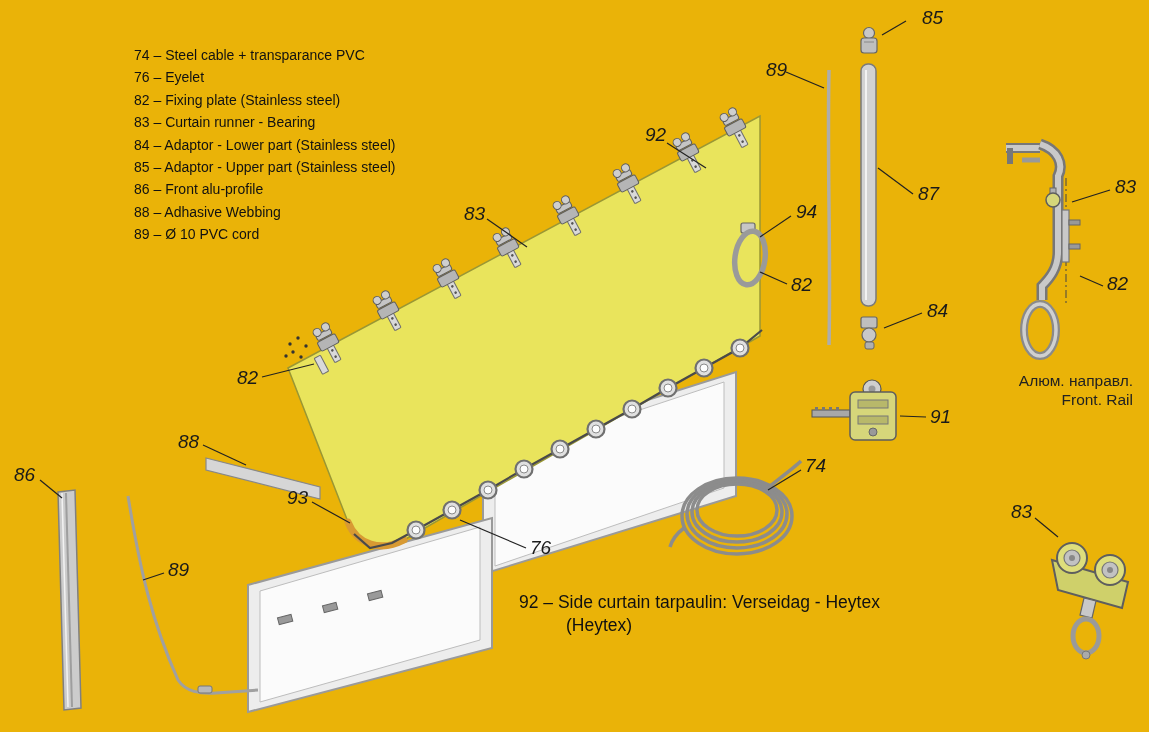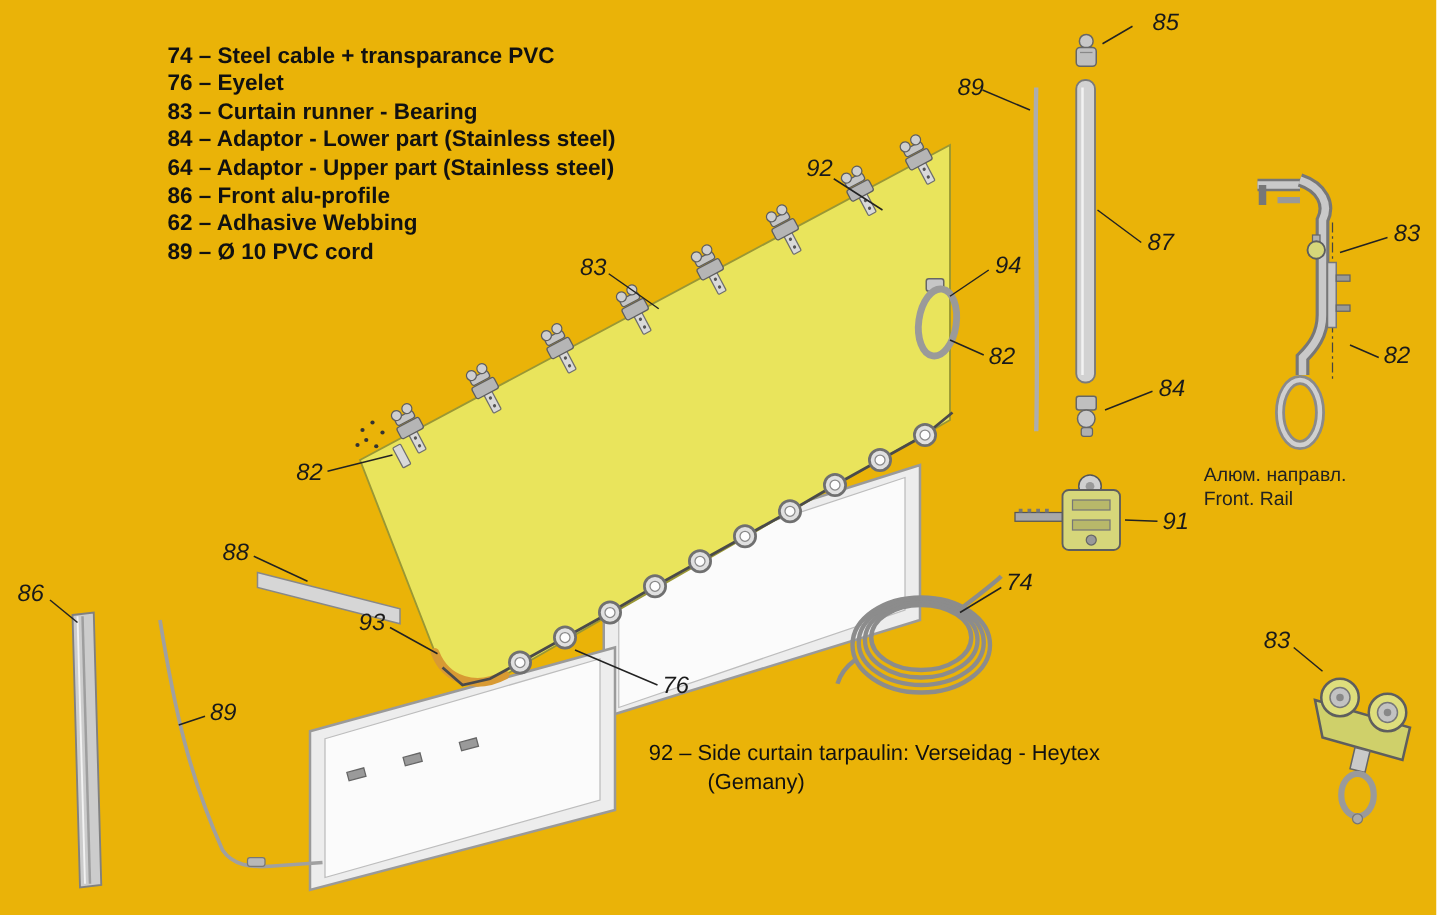--- a/index.html
+++ b/index.html
@@ -2,30 +2,30 @@
 <html><head>
 <meta charset="utf-8">
 <style>
   html,body{margin:0;padding:0;background:#fff;}
   .stage{
     position:relative;width:1149px;height:732px;background:#eab308;overflow:hidden;
     font-family:"Liberation Sans", sans-serif;
   }
   .stage svg{position:absolute;left:0;top:0;}
   .legend{
-    position:absolute;left:134px;top:33px;color:#111;
-    font-size:18px;font-weight:700;line-height:22.4px;white-space:nowrap;
+    position:absolute;left:134px;top:44px;color:#111;
+    font-size:14px;font-weight:400;line-height:22.4px;white-space:nowrap;
   }
   .notes{
     position:absolute;left:519px;top:591px;color:#111;
     font-size:17.5px;font-weight:400;line-height:22.6px;white-space:nowrap;
   }
   .notes .indent{padding-left:47px;}
   .rail-caption{
-    position:absolute;left:963px;top:371px;width:170px;text-align:left;
+    position:absolute;left:963px;top:371px;width:170px;text-align:right;
     font-size:15.5px;color:#222;line-height:19px;
   }
   .callout{
     font-family:"Liberation Sans", sans-serif;
     font-style:italic;font-size:19px;fill:#1a1a1a;
   }
   .leader{stroke:#222;stroke-width:1.2;fill:none;}
 </style>
 </head>
 <body>
@@ -232,31 +232,32 @@
     <text class="callout" x="530" y="554">76</text>
     <text class="callout" x="1115" y="193">83</text>
     <text class="callout" x="1107" y="290">82</text>
     <text class="callout" x="1011" y="518">83</text>
   </g>
 </svg>
 
 <div class="legend">
   <div>74 – Steel cable + transparance PVC</div>
   <div>76 – Eyelet</div>
+  <div>82 – Fixing plate (Stainless steel)</div>
   <div>83 – Curtain runner - Bearing</div>
   <div>84 – Adaptor - Lower part (Stainless steel)</div>
-  <div>64 – Adaptor - Upper part (Stainless steel)</div>
+  <div>85 – Adaptor - Upper part (Stainless steel)</div>
   <div>86 – Front alu-profile</div>
-  <div>62 – Adhasive Webbing</div>
+  <div>88 – Adhasive Webbing</div>
   <div>89 – Ø 10 PVC cord</div>
 </div>
 
 <div class="notes">
   <div>92 – Side curtain tarpaulin: Verseidag - Heytex</div>
-  <div class="indent">(Gemany)</div>
+  <div class="indent">(Heytex)</div>
 </div>
 
 <div class="rail-caption">
   <div>Алюм. направл.</div>
   <div>Front. Rail</div>
 </div>
 
 </div>
 
 </body></html>

